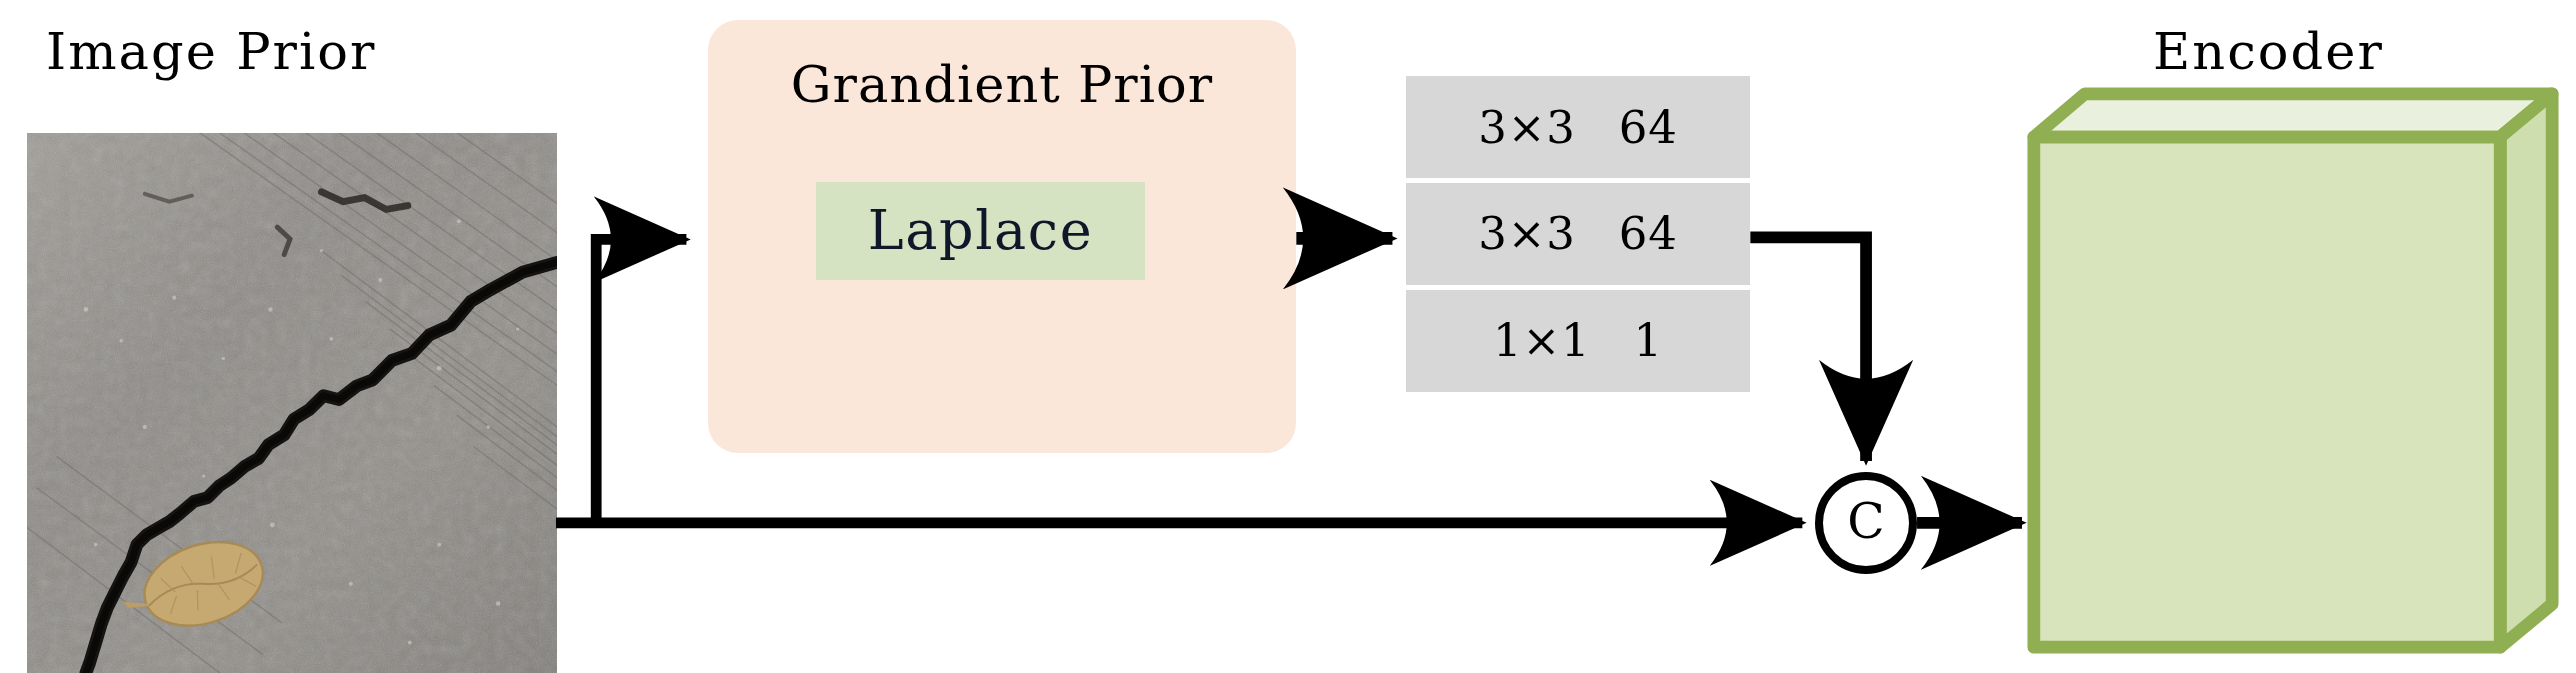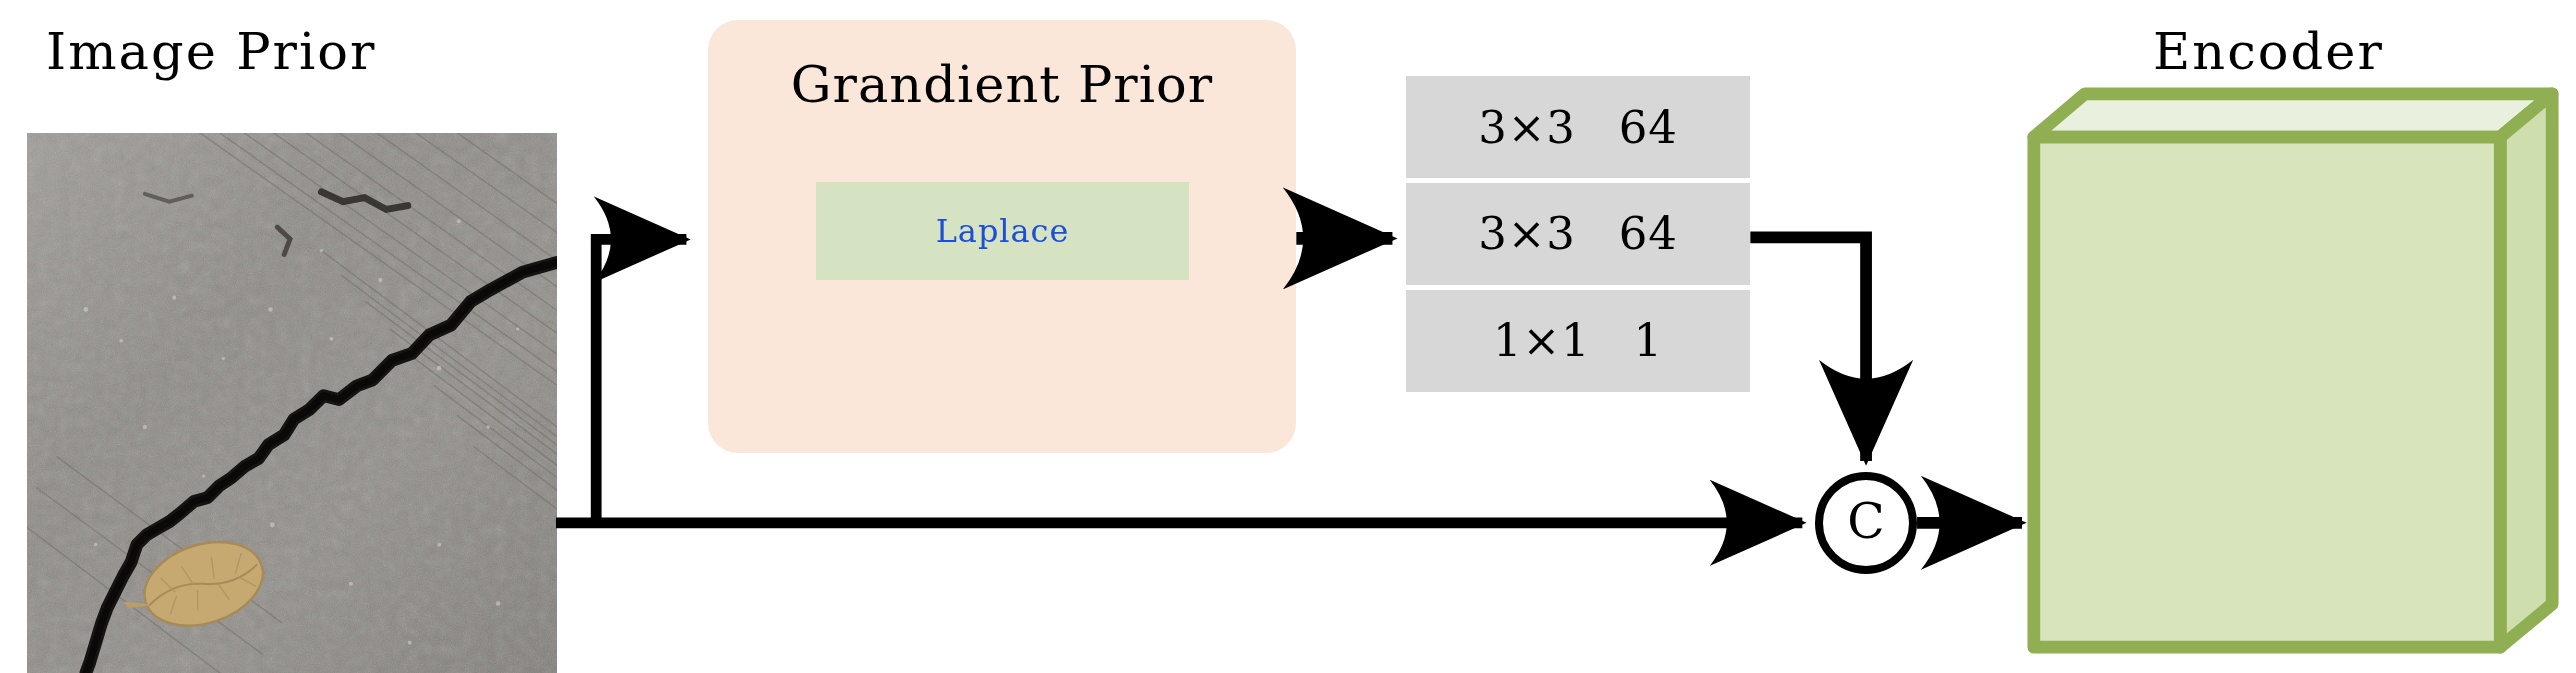--- a/index.html
+++ b/index.html
@@ -67,27 +67,27 @@
     text-align: center;
     font-size: 51px;
     line-height: 61px;
     color: #000000;
     white-space: pre;
     letter-spacing: 0.02em;
   }
   .prior-op {
     position: absolute;
     left: 108px;
-    width: 373px;
+    width: 329px;
     height: 98px;
     display: flex;
     align-items: center;
     justify-content: center;
-    font-size: 32px;
-    color: #1d4ed8;
+    font-size: 54px;
+    color: #0f172a;
     letter-spacing: 0.03em;
     white-space: pre;
   }
   #prior-op-laplace { top: 162px; background: #d6e3c2; }
   #prior-op-sobel   { top: 289px; background: #f7c79e; }
 
   
   #conv-stack {
     position: absolute;
     left: 1406px;

